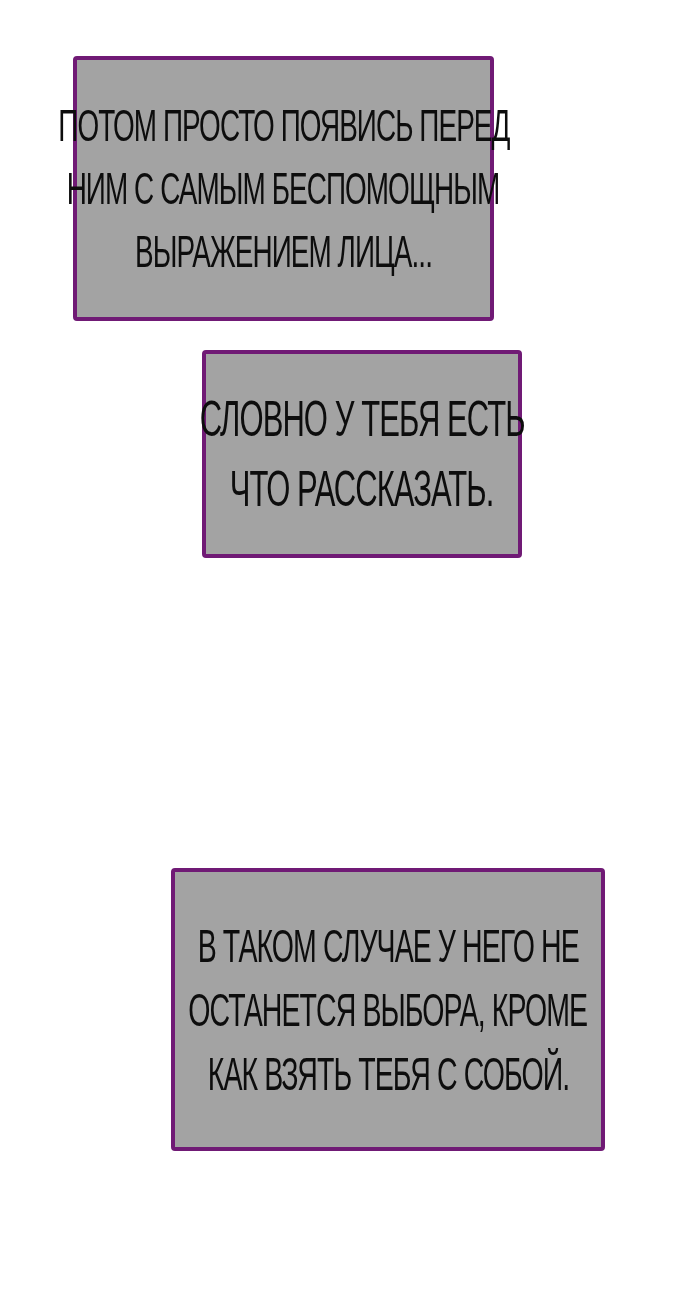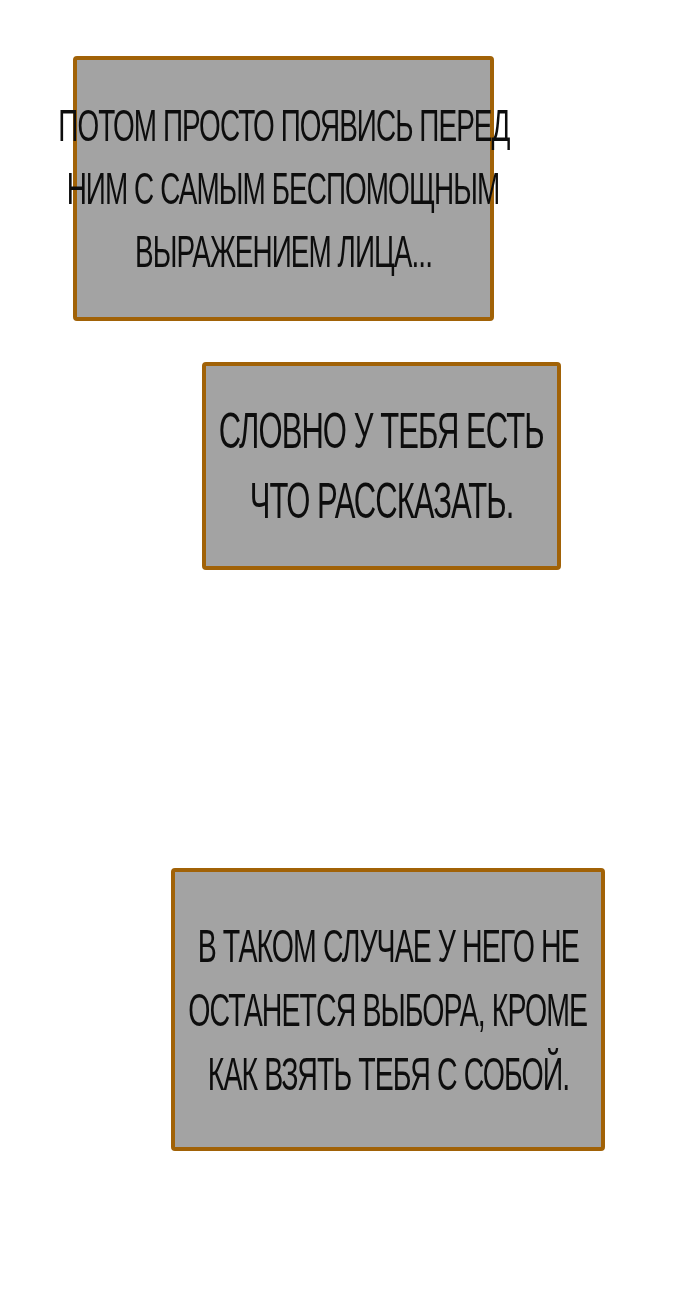--- a/index.html
+++ b/index.html
@@ -11,21 +11,21 @@
       width: 690px;
       height: 1315px;
       position: relative;
       overflow: hidden;
       font-family: "Liberation Sans", sans-serif;
     }
     .caption-box {
       position: absolute;
       box-sizing: border-box;
       background: #a3a3a3;
-      border: 4px solid #a16207;
+      border: 4px solid #701a75;
       border-radius: 4px;
       display: flex;
       flex-direction: column;
       align-items: center;
       justify-content: center;
     }
     .caption-line {
       display: block;
       font-family: "Liberation Sans Narrow", "Liberation Sans", sans-serif;
       color: #0d0d0d;
@@ -33,21 +33,21 @@
       white-space: nowrap;
       font-weight: 400;
       letter-spacing: -1.5px;
       transform: scaleX(0.62);
       transform-origin: center center;
       line-height: 1;
     }
     #box-1 { left: 73px; top: 56px; width: 421px; height: 265px; }
     #box-1 .caption-line { font-size: 45px; margin: 9px 0; }
 
-    #box-2 { left: 202px; top: 362px; width: 359px; height: 208px; }
+    #box-2 { left: 202px; top: 350px; width: 320px; height: 208px; }
     #box-2 .caption-line { font-size: 50px; margin: 10px 0; }
 
     #box-3 { left: 125px; top: 868px; width: 434px; height: 283px; margin-left: 46px; }
     #box-3 .caption-line { font-size: 46px; margin: 9px 0; }
   </style>
 </head>
 <body>
 
 <div class="caption-box" id="box-1">
   <span class="caption-line">ПОТОМ ПРОСТО ПОЯВИСЬ ПЕРЕД</span>

